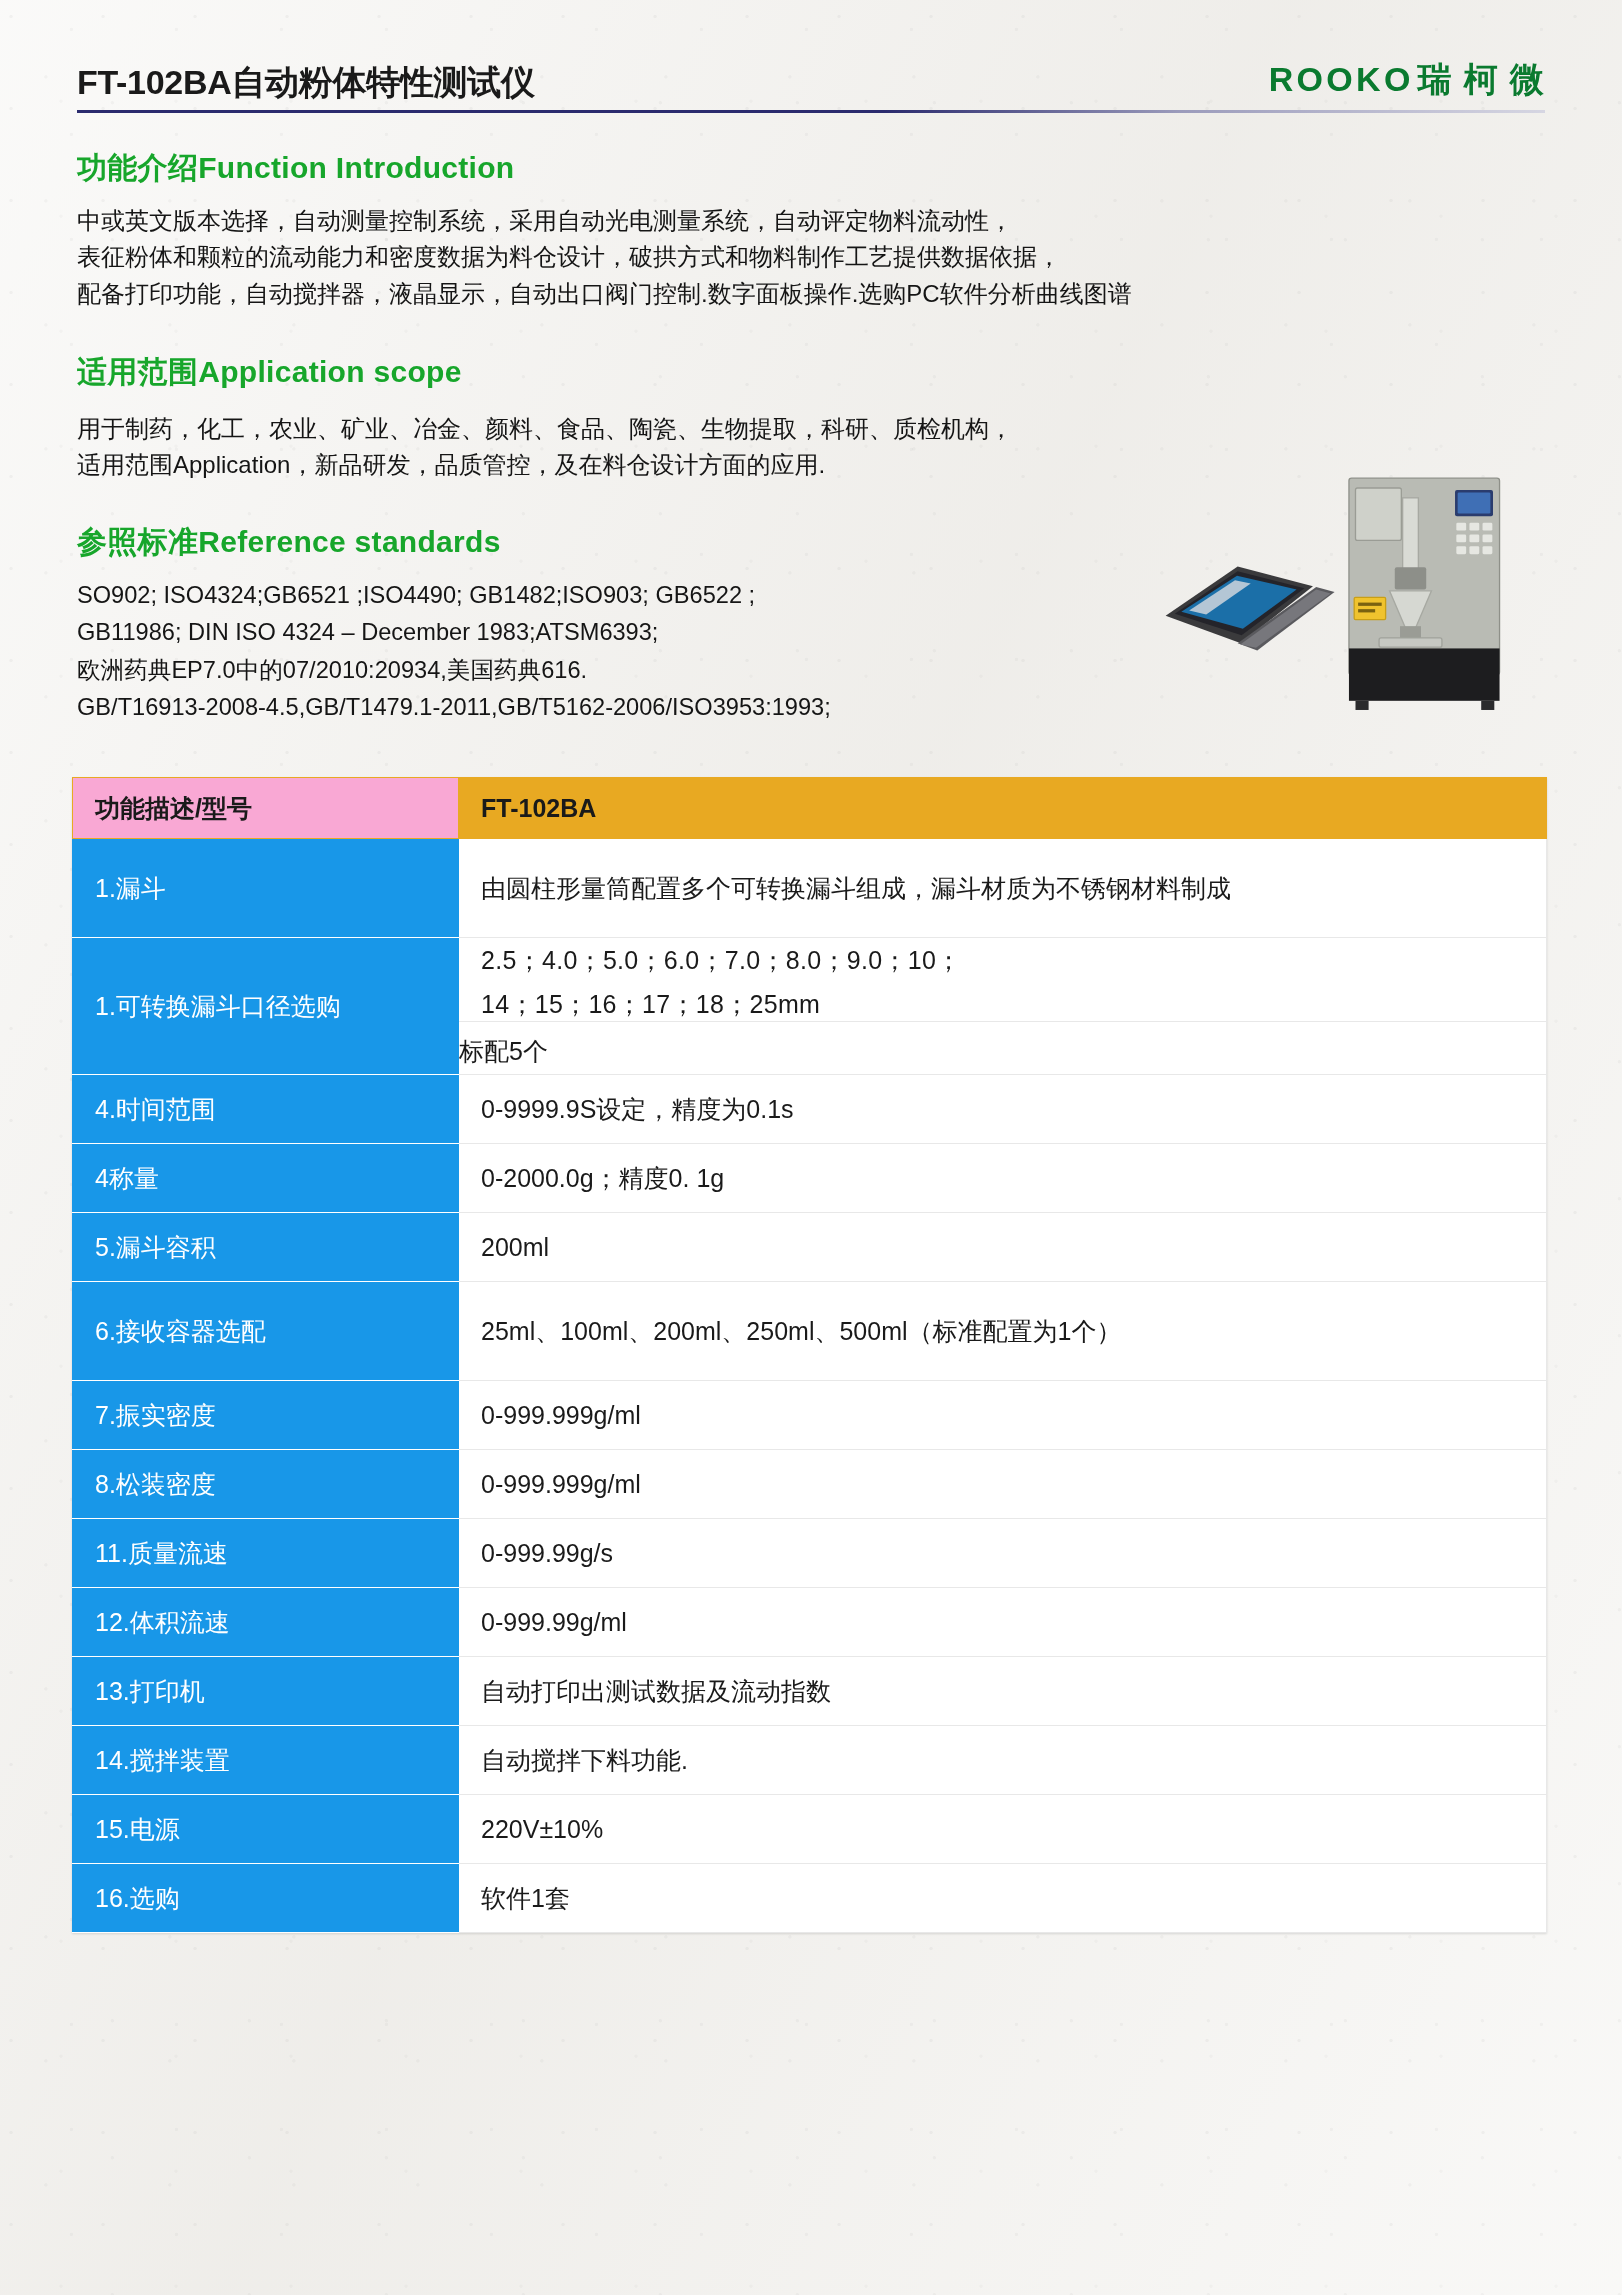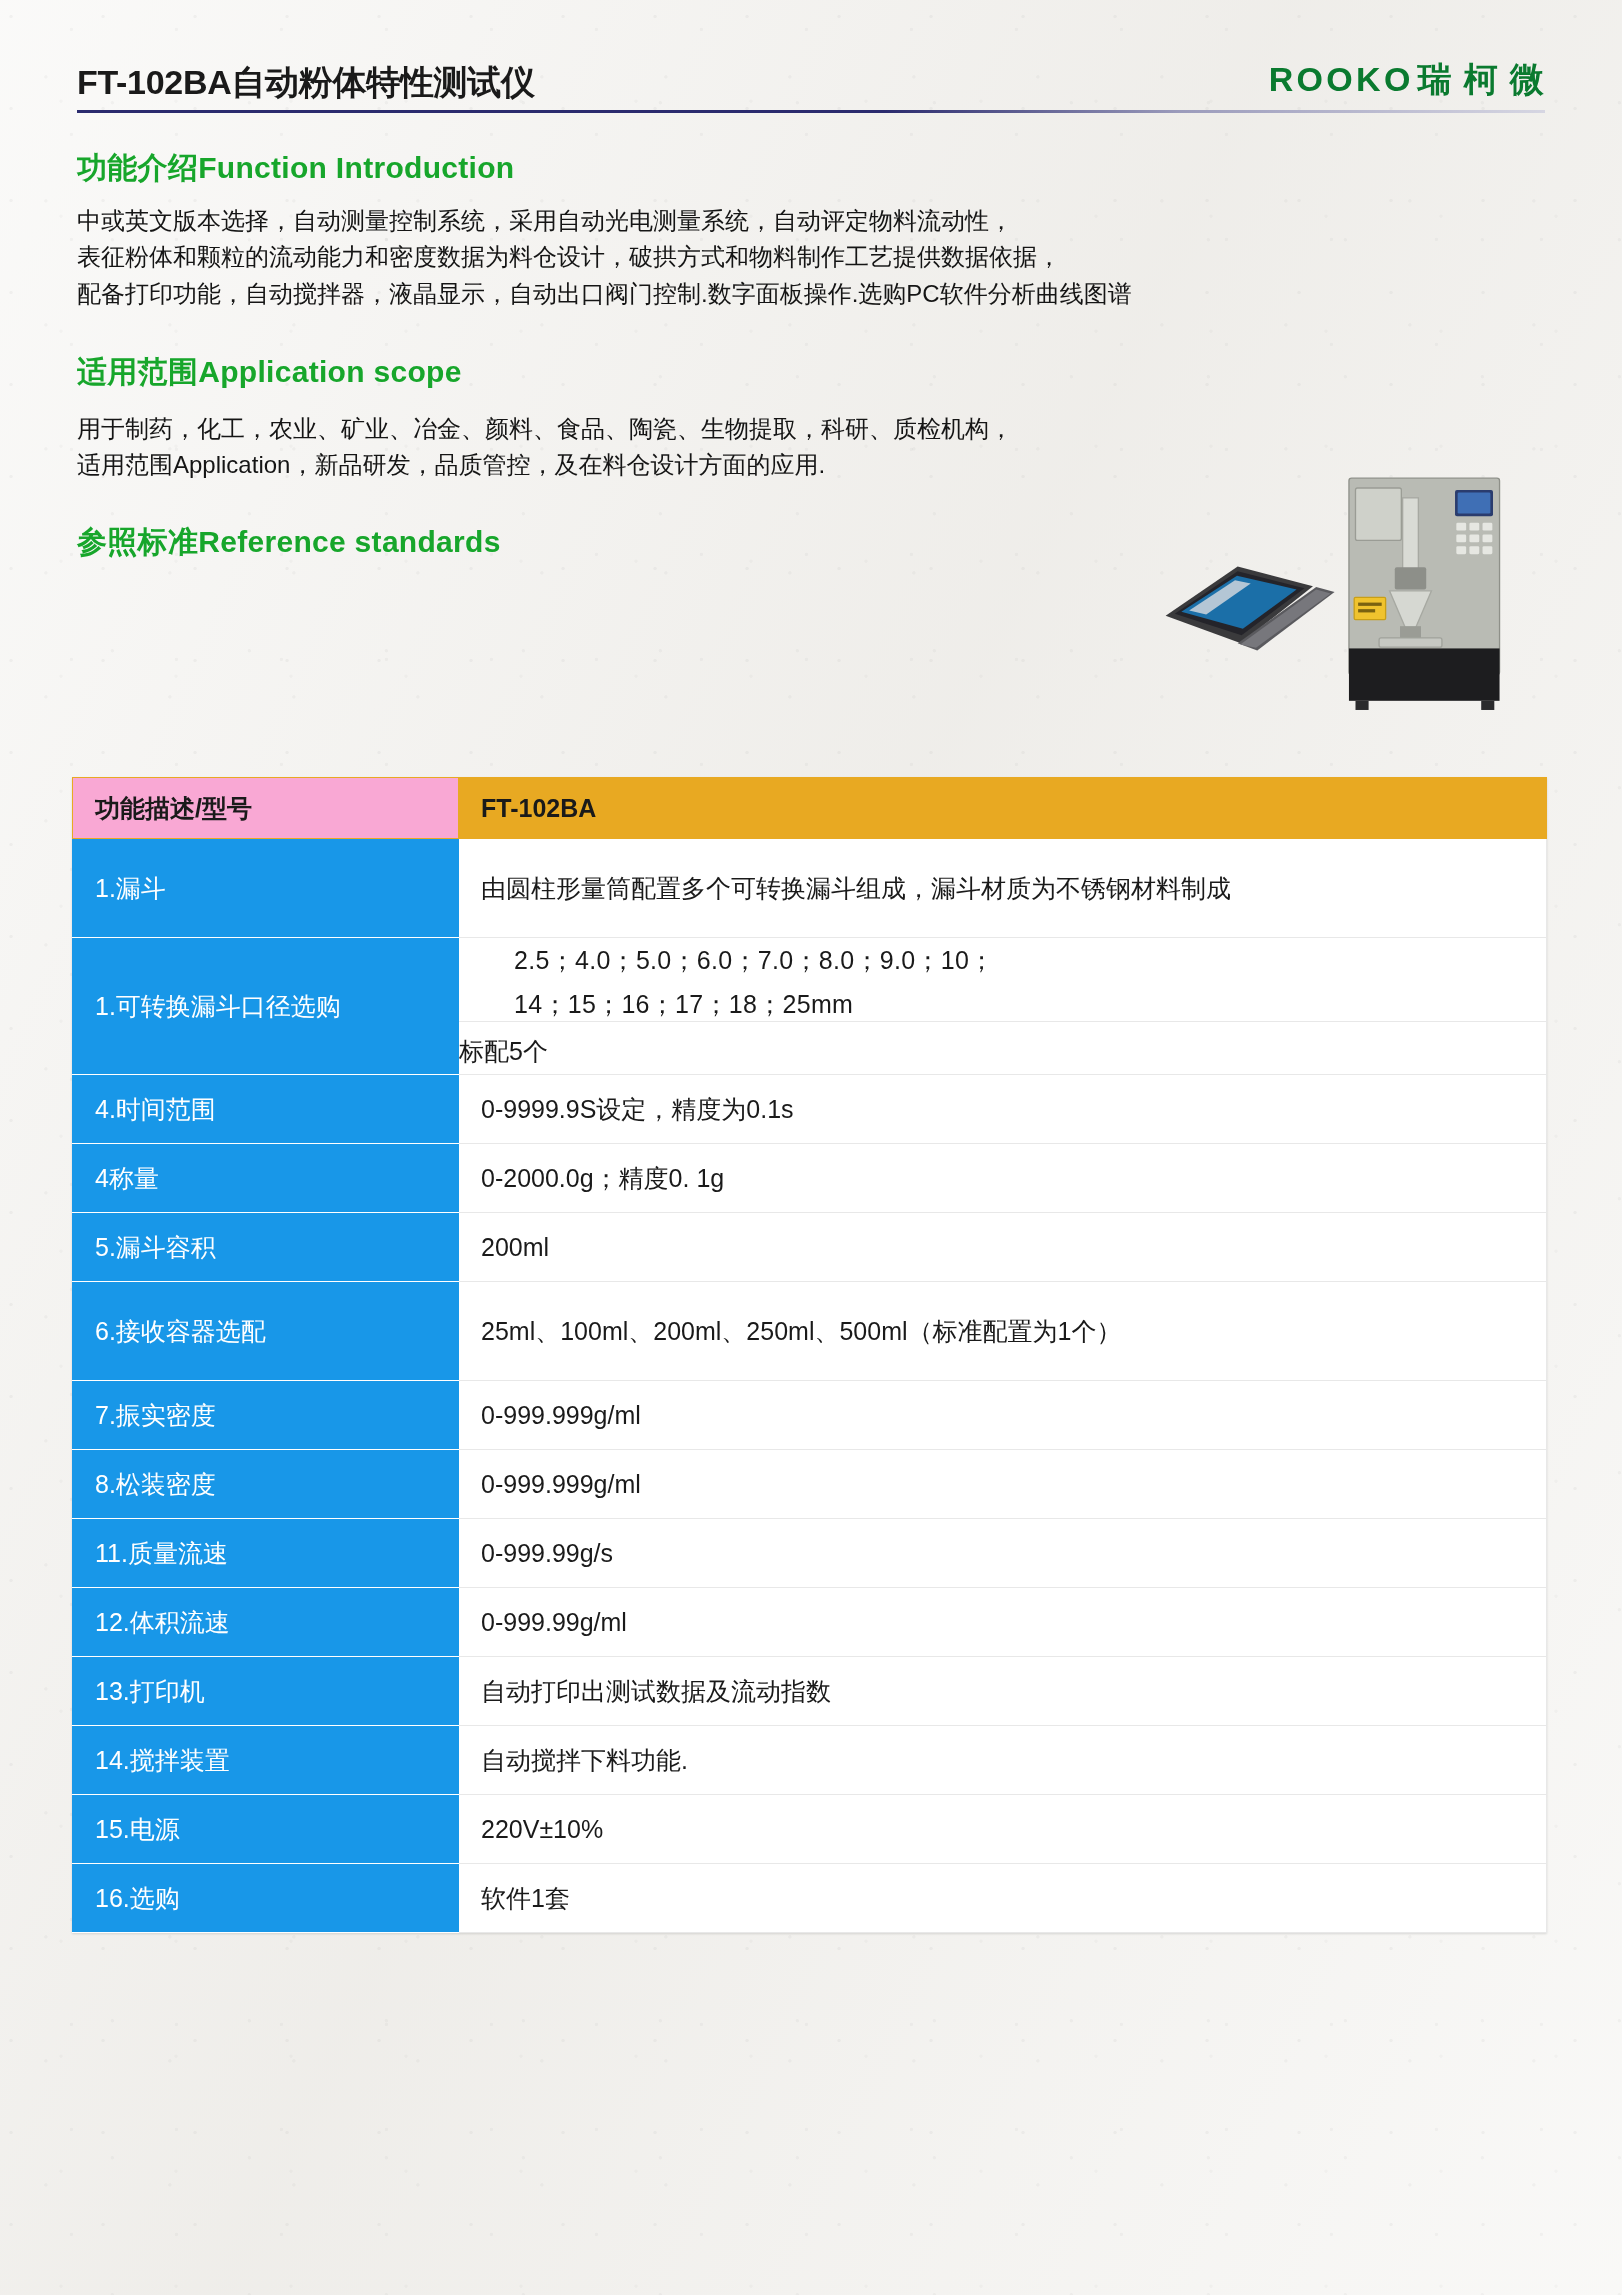--- a/index.html
+++ b/index.html
@@ -163,21 +163,20 @@
     border-top: 0.7px solid #e8e8e8;
     border-bottom: 0.7px solid #e8e8e8;
     border-right: 0.7px solid #e8e8e8;
     border-left: 0.7px solid #e8e8e8;
   }
   .row-tall td { height: 98px; }
   .row-reg td  { height: 68px; }
   .row-xtall td { height: 136px; }
   .v-sub {
     display: block;
-    margin-left: 33px;
   }
   .v-line1 { margin-bottom: 10.5px; letter-spacing: 0.3px; }
   .v-line2 { letter-spacing: 0.3px; }
   .v-divider {
     border-top: 0.7px solid #e8e8e8;
     margin: 0 -22px;
     padding-top: 13px;
   }
 </style>
 </head>
@@ -198,20 +197,24 @@
   <div id="fn-title" class="section-title">功能介绍Function Introduction</div>
   <div id="fn-body" class="body-text">中或英文版本选择，自动测量控制系统，采用自动光电测量系统，自动评定物料流动性，
 表征粉体和颗粒的流动能力和密度数据为料仓设计，破拱方式和物料制作工艺提供数据依据，
 配备打印功能，自动搅拌器，液晶显示，自动出口阀门控制.数字面板操作.选购PC软件分析曲线图谱</div>
 
   <div id="scope-title" class="section-title">适用范围Application scope</div>
   <div id="scope-body" class="body-text">用于制药，化工，农业、矿业、冶金、颜料、食品、陶瓷、生物提取，科研、质检机构，
 适用范围Application，新品研发，品质管控，及在料仓设计方面的应用.</div>
 
   <div id="ref-title" class="section-title">参照标准Reference standards</div>
+  <div id="ref-body" class="body-text">SO902; ISO4324;GB6521 ;ISO4490; GB1482;ISO903; GB6522 ;
+GB11986; DIN ISO 4324 – December 1983;ATSM6393;
+欧洲药典EP7.0中的07/2010:20934,美国药典616.
+GB/T16913-2008-4.5,GB/T1479.1-2011,GB/T5162-2006/ISO3953:1993;</div>
 
   <div class="product-art">
     <svg width="393" height="275" viewBox="0 0 600 420" xmlns="http://www.w3.org/2000/svg">
 
       <g>
         <polygon points="10,250 120,175 235,205 125,292" fill="#3a3a3c"></polygon>
         <polygon points="24,247 120,182 222,208 126,280" fill="#24242a"></polygon>
         <polygon points="34,244 119,189 210,210 128,270" fill="#1b6fa8"></polygon>
         <polygon points="46,242 116,196 140,201 72,248" fill="#cfd6dd" opacity="0.85"></polygon>
         <polygon points="120,292 240,206 268,214 150,303" fill="#5a5a5e"></polygon>

